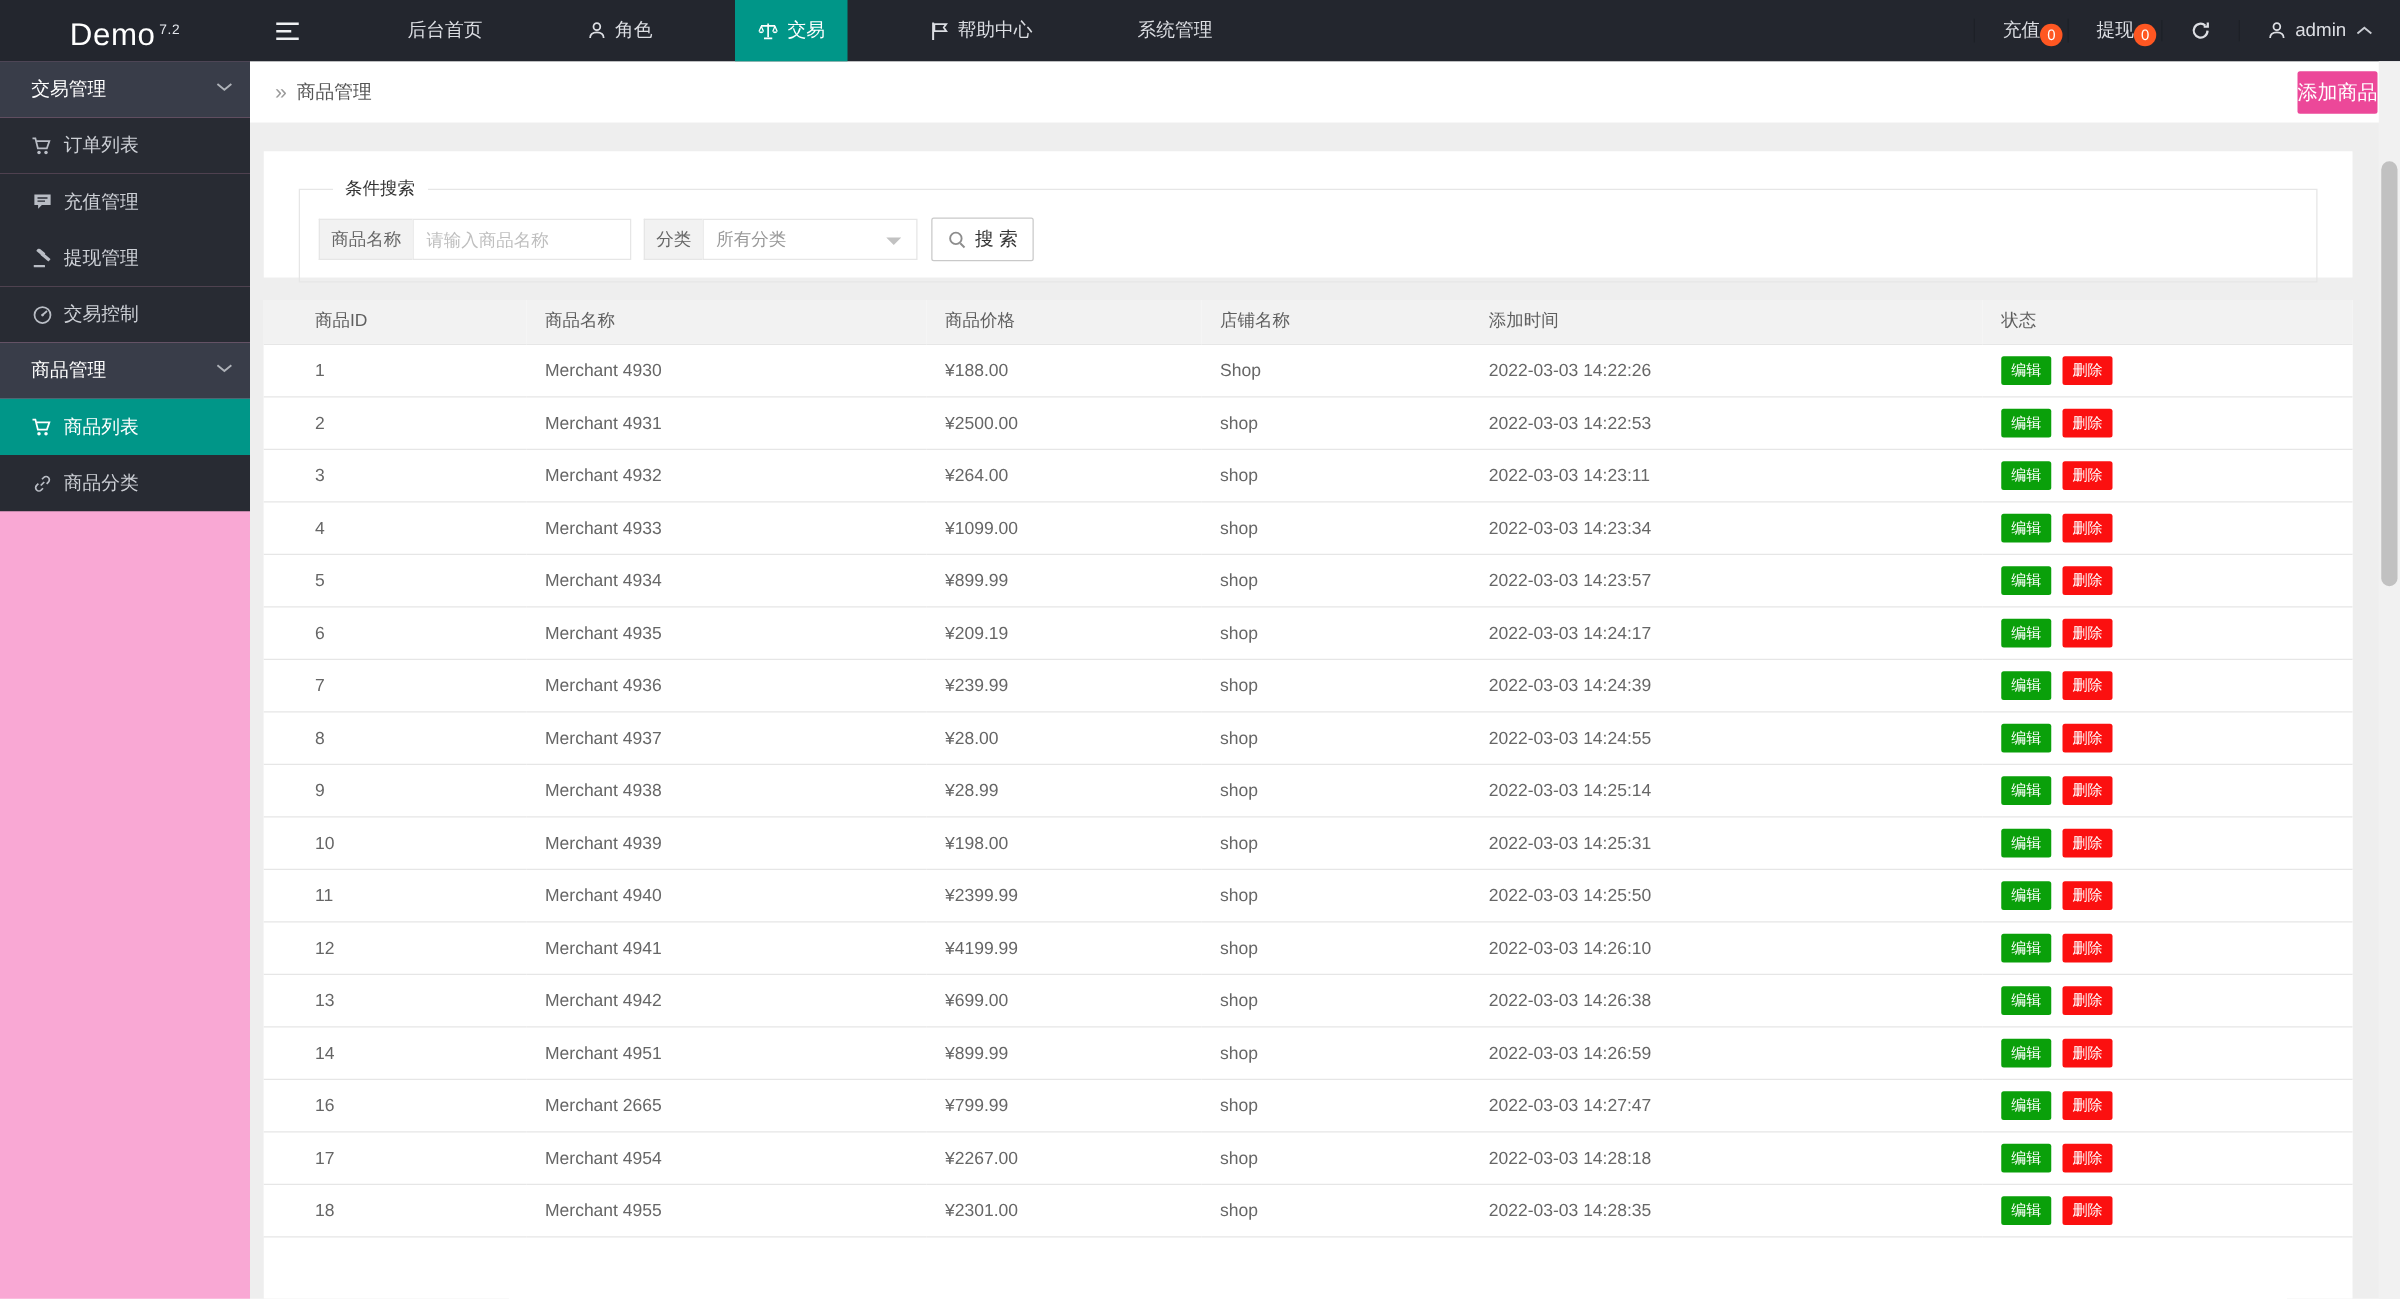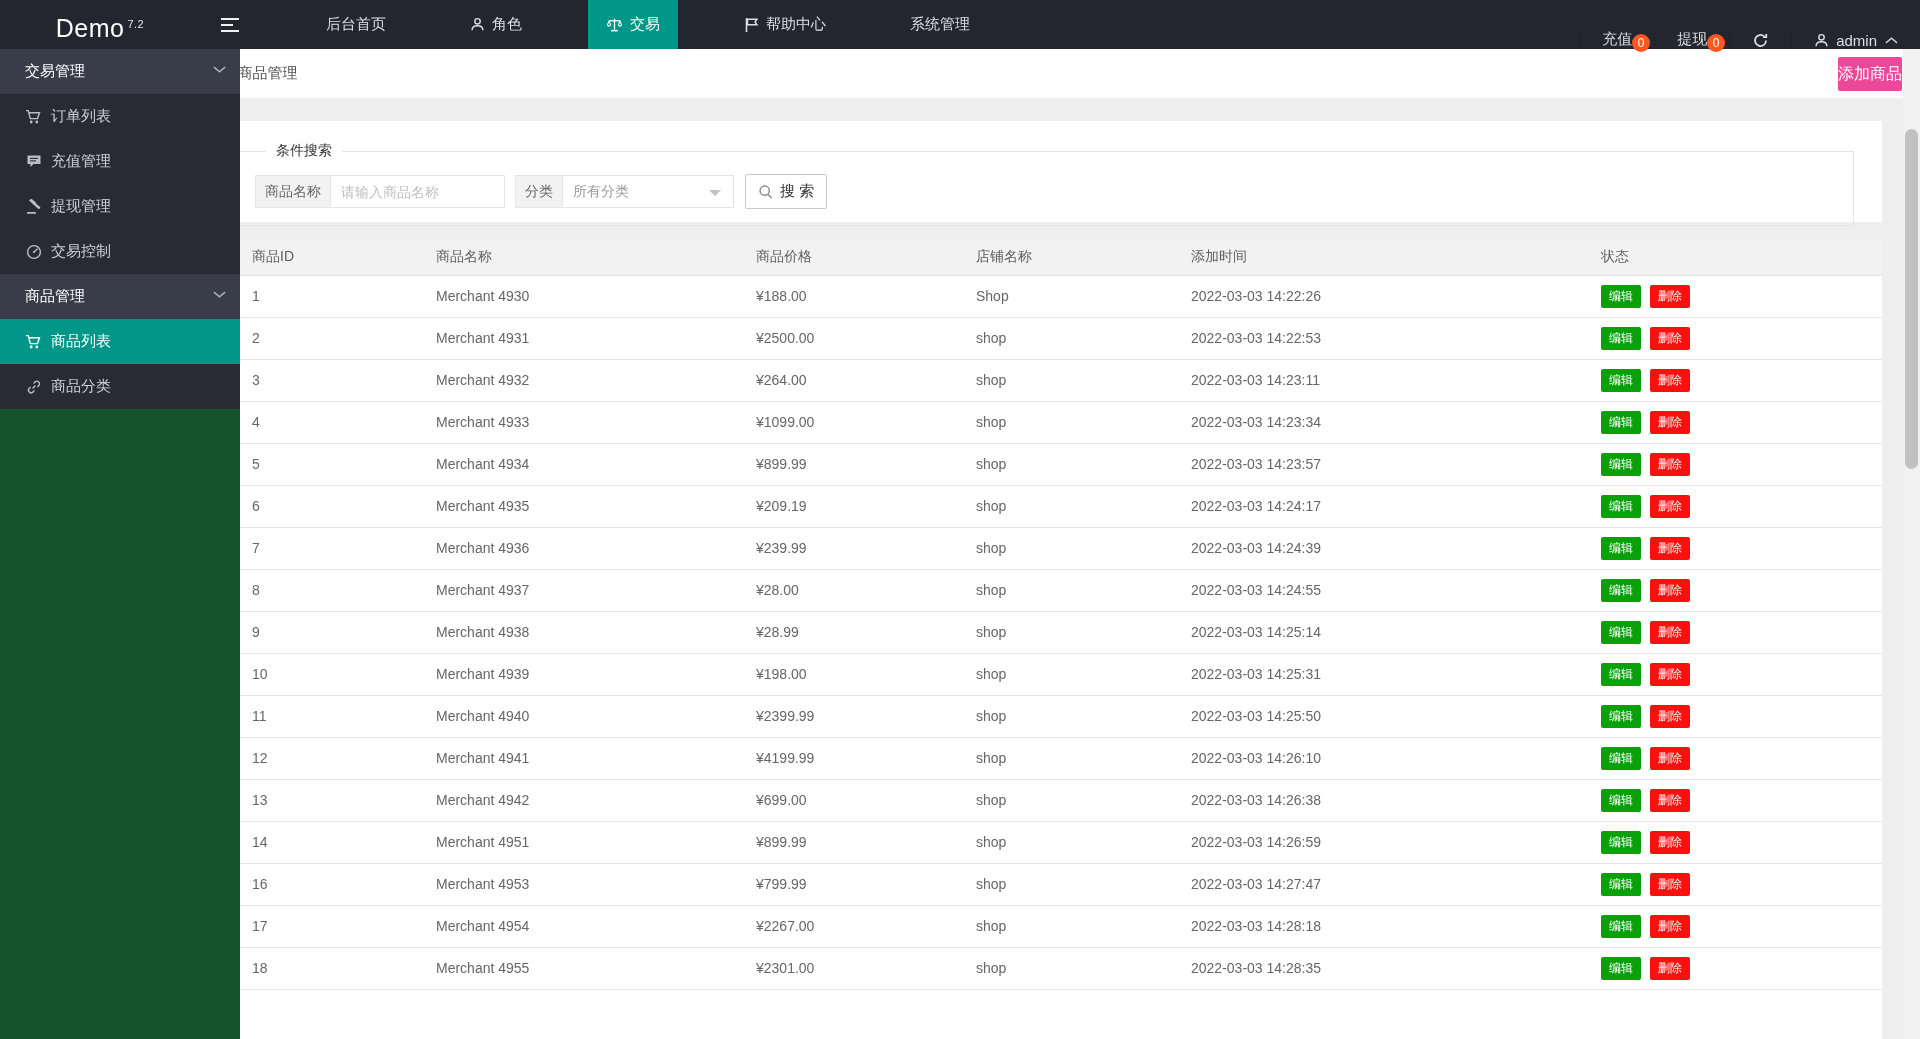--- a/index.html
+++ b/index.html
@@ -12,31 +12,31 @@
   .logo { width:200px; color:#fff; font-size:25px; text-align:center; line-height:49px; letter-spacing:.5px; }
   .logo sup { font-size:11px; color:#e3e6ec; margin-left:3px; }
   .nav-left { display:flex; align-items:stretch; flex:1;gap:48px; }
   .nav-item { display:flex; align-items:center; padding:0 18px; color:#dcdee3; font-size:15px; cursor:pointer; }
   .nav-item .nicon { display:inline-flex; margin-right:7px; color:#dcdee3; }
   .nav-item.active { background:#009688; color:#fff; }
   .nav-item.active .nicon { color:#fff; }
   .hamburger { display:flex; flex-direction:column; justify-content:center; gap:4px; padding:0 21px; cursor:pointer; }
   .hamburger i { display:block; width:18px; height:2px; background:#f0f1f3; }
   .hamburger i:nth-child(2){ width:12px; }
-  .nav-right { display:flex; align-items:flex-end; }
+  .nav-right { display:flex; align-items:center; }
   .nav-right .r-item { position:relative; display:flex; align-items:center; padding:0 22px;
     color:#dcdee3; font-size:15px; cursor:pointer; border-left:1px solid #1d2027; }
   .badge { position:absolute; top:4px; right:4px; min-width:18px; height:18px; line-height:18px;
     background:#FF5722; color:#fff; font-size:12px; border-radius:9px; text-align:center; padding:0 5px; }
   .r-item .nicon { display:inline-flex; color:#dcdee3; }
   .r-item .uicon { margin-right:7px; }
   .r-item .caret { margin-left:8px; color:#c9ccd2; display:inline-flex; }
 
   
-  .sidebar { position:fixed; top:49px; left:0; bottom:0; width:240px; background:#14532d; z-index:20; }
+  .sidebar { position:fixed; top:49px; left:0; bottom:0; width:200px; background:#f9a8d4; z-index:20; }
   .side-item { position:relative; height:45px; display:flex; align-items:center; cursor:pointer; font-size:15px; }
   .side-item.group { background:#393D49; color:#fff; padding-left:25px; }
   .side-item.child { background:#282B33; color:#cdd0d6; padding-left:25px; }
   .side-item.child.active { background:#009688; color:#fff; }
   .side-item .sicon { display:inline-flex; width:17px; justify-content:center; margin-right:9px; color:#b9bdc5; }
   .side-item.child.active .sicon { color:#fff; }
   .side-item .chev { position:absolute; right:14px; top:16px; color:#aeb2b8; display:inline-flex; }
 
   
   .main { position:fixed; top:49px; left:200px; right:0; bottom:0; background:#eee; overflow:hidden; }
@@ -417,21 +417,21 @@
           <tr>
             <td>14</td>
             <td>Merchant 4951</td>
             <td>¥899.99</td>
             <td>shop</td>
             <td>2022-03-03 14:26:59</td>
             <td><button class="act-btn act-edit">编辑</button><button class="act-btn act-del">删除</button></td>
           </tr>
           <tr>
             <td>16</td>
-            <td>Merchant 4953</td>
+            <td>Merchant 2665</td>
             <td>¥799.99</td>
             <td>shop</td>
             <td>2022-03-03 14:27:47</td>
             <td><button class="act-btn act-edit">编辑</button><button class="act-btn act-del">删除</button></td>
           </tr>
           <tr>
             <td>17</td>
             <td>Merchant 4954</td>
             <td>¥2267.00</td>
             <td>shop</td>

